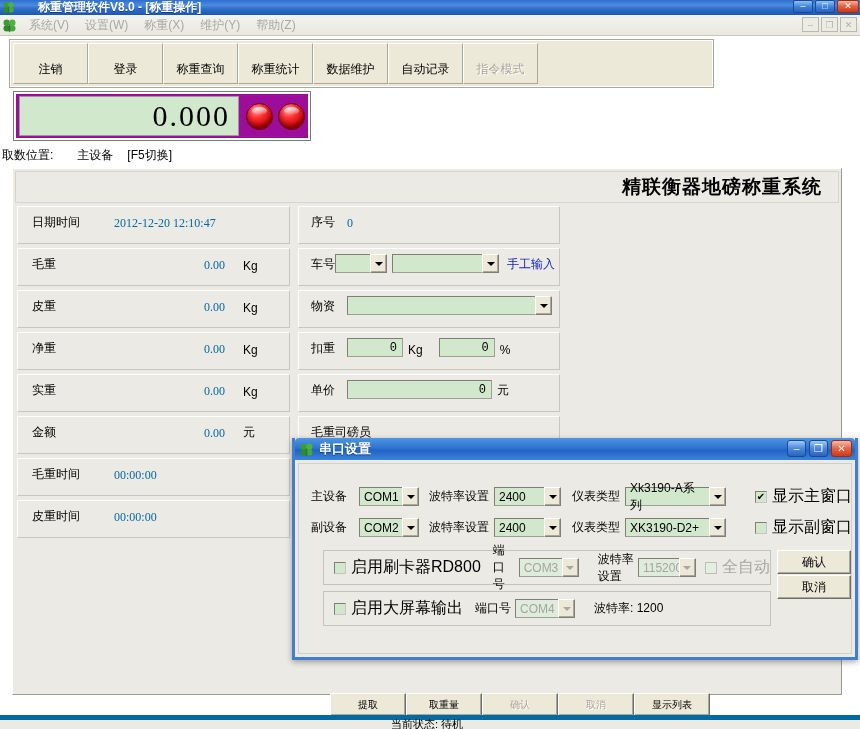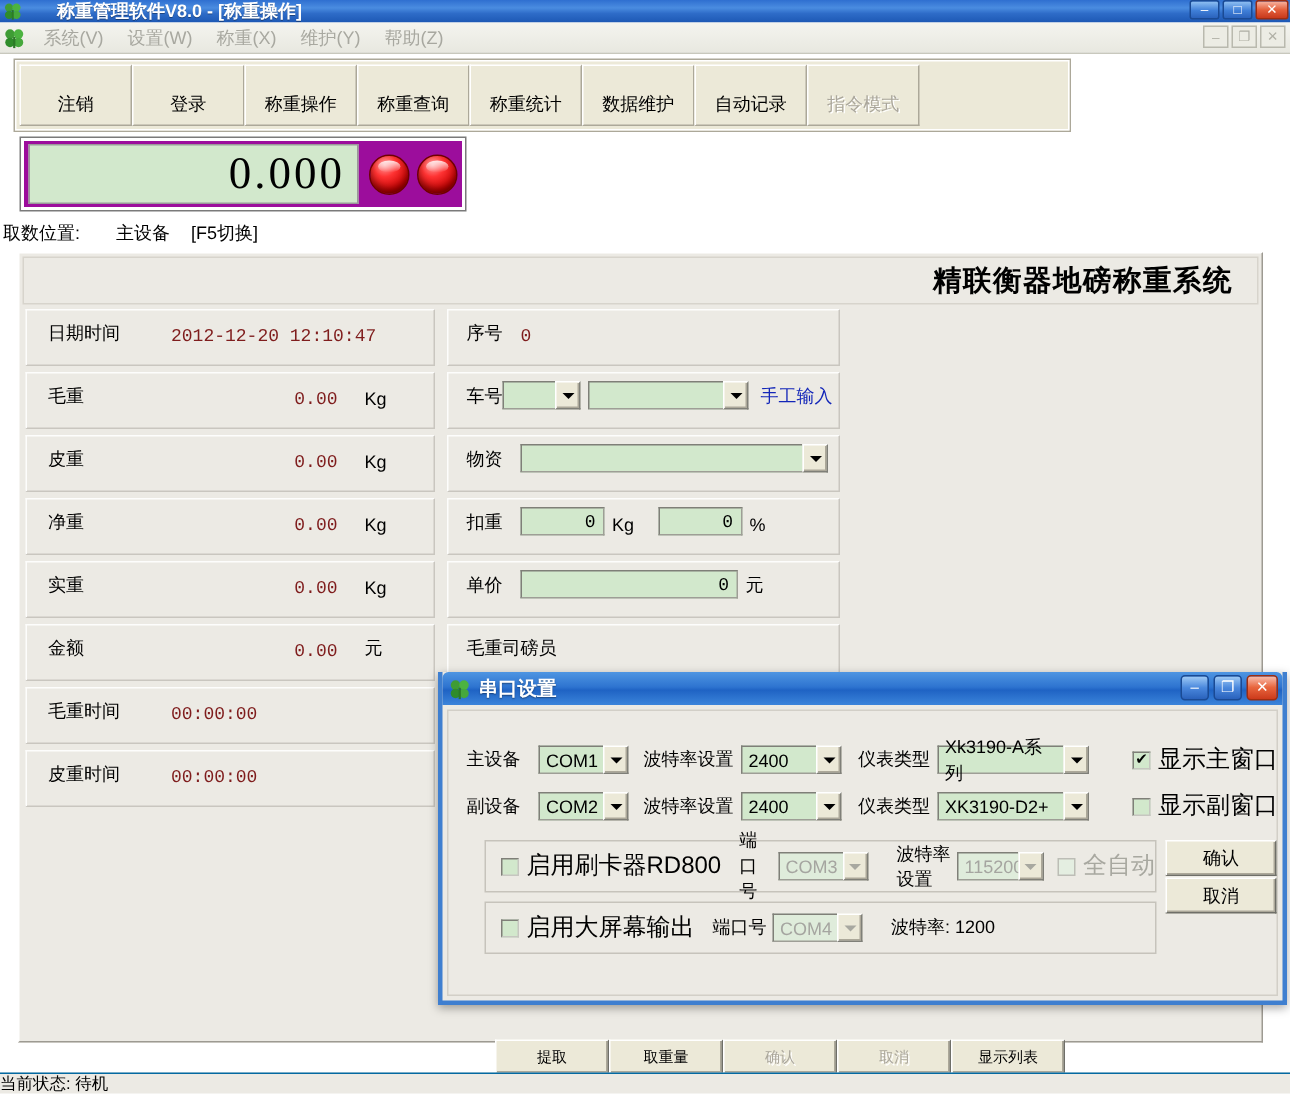--- a/index.html
+++ b/index.html
@@ -129,21 +129,21 @@
 
   .frow {
     height: 38px; background: #eceae4;
     border-top: 1px solid #fdfdfc; border-left: 1px solid #fdfdfc;
     border-right: 1px solid #c9c6bf; border-bottom: 1px solid #c9c6bf;
     display: flex; align-items: flex-end; margin-bottom: 4px; padding: 12px 6px;
     position: relative;
   }
   .frow .flabel { font-size: 12px; color: #000; white-space: nowrap; }
   .frow .fvalue {
-    font-size: 12px; color: #7f1d1d; font-family: Liberation Mono, monospace;
+    font-size: 12px; color: #0369a1; font-family: Liberation Serif, serif;
   }
 
   .lrow-label { width: 80px; padding-left: 8px; }
   .lrow-val { flex: 1; text-align: right; padding-right: 18px; }
   .lrow-unit { width: 40px; text-align: left; font-size: 11px; }
 
   .datetime-label { width: 90px; padding-left: 8px; }
   .datetime-val { font-family: "Liberation Mono","DejaVu Sans Mono", monospace; font-size: 12px; }
 
   .rrow-label { width: 42px; padding-left: 6px; }
@@ -205,28 +205,28 @@
     border: 1px solid #ffffff; border-right-color: #6f6f68; border-bottom-color: #6f6f68;
     box-shadow: inset -1px -1px 0 #aca899;
     display: flex; align-items: center; justify-content: center;
     font-size: 10px; color: #000;
   }
   .bbtn.disabled { color: #aaa69b; text-shadow: 1px 1px 0 #fff; }
 
   
   .statusbar {
     position: absolute; left: 0; bottom: 0; width: 860px; height: 14px;
-    background: #eceae4; border-top: 1px solid #0369a1;
-    display: flex; align-items: center; justify-content: flex-start;
+    background: #eceae4; border-top: 5px solid #0369a1;
+    display: flex; align-items: center; justify-content: center;
     padding-right: 6px; font-size: 11px; color: #000;
   }
 
   
   .dialog {
-    position: absolute; left: 292px; top: 448px; width: 566px; height: 222px;
+    position: absolute; left: 292px; top: 438px; width: 566px; height: 222px;
     background: #eceae4;
     border: 3px solid #3f7fd0; border-top: none;
     box-shadow: 0 2px 6px rgba(0,0,0,.35);
   }
   .dlg-title {
     height: 22px; margin: -0px -0px 0 -0px;
     background: linear-gradient(to bottom,#4e95e2 0%,#2e74d0 45%,#1f63c4 55%,#3b84da 100%);
     display: flex; align-items: center; position: relative;
     border-top-left-radius: 4px; border-top-right-radius: 4px;
   }
@@ -309,21 +309,20 @@
 
 <div class="mdi-btns">
   <span class="mdibtn">–</span>
   <span class="mdibtn">❐</span>
   <span class="mdibtn">✕</span>
 </div>
 
 <div class="toolbar-wrap">
   <div class="tbtn">注销</div>
   <div class="tbtn">登录</div>
-  <div class="tbtn">称重操作</div>
   <div class="tbtn">称重查询</div>
   <div class="tbtn">称重统计</div>
   <div class="tbtn">数据维护</div>
   <div class="tbtn">自动记录</div>
   <div class="tbtn disabled">指令模式</div>
 </div>
 
 <div class="weight-panel">
   <div class="weight-display">0.000</div>
   <div class="lamps">

